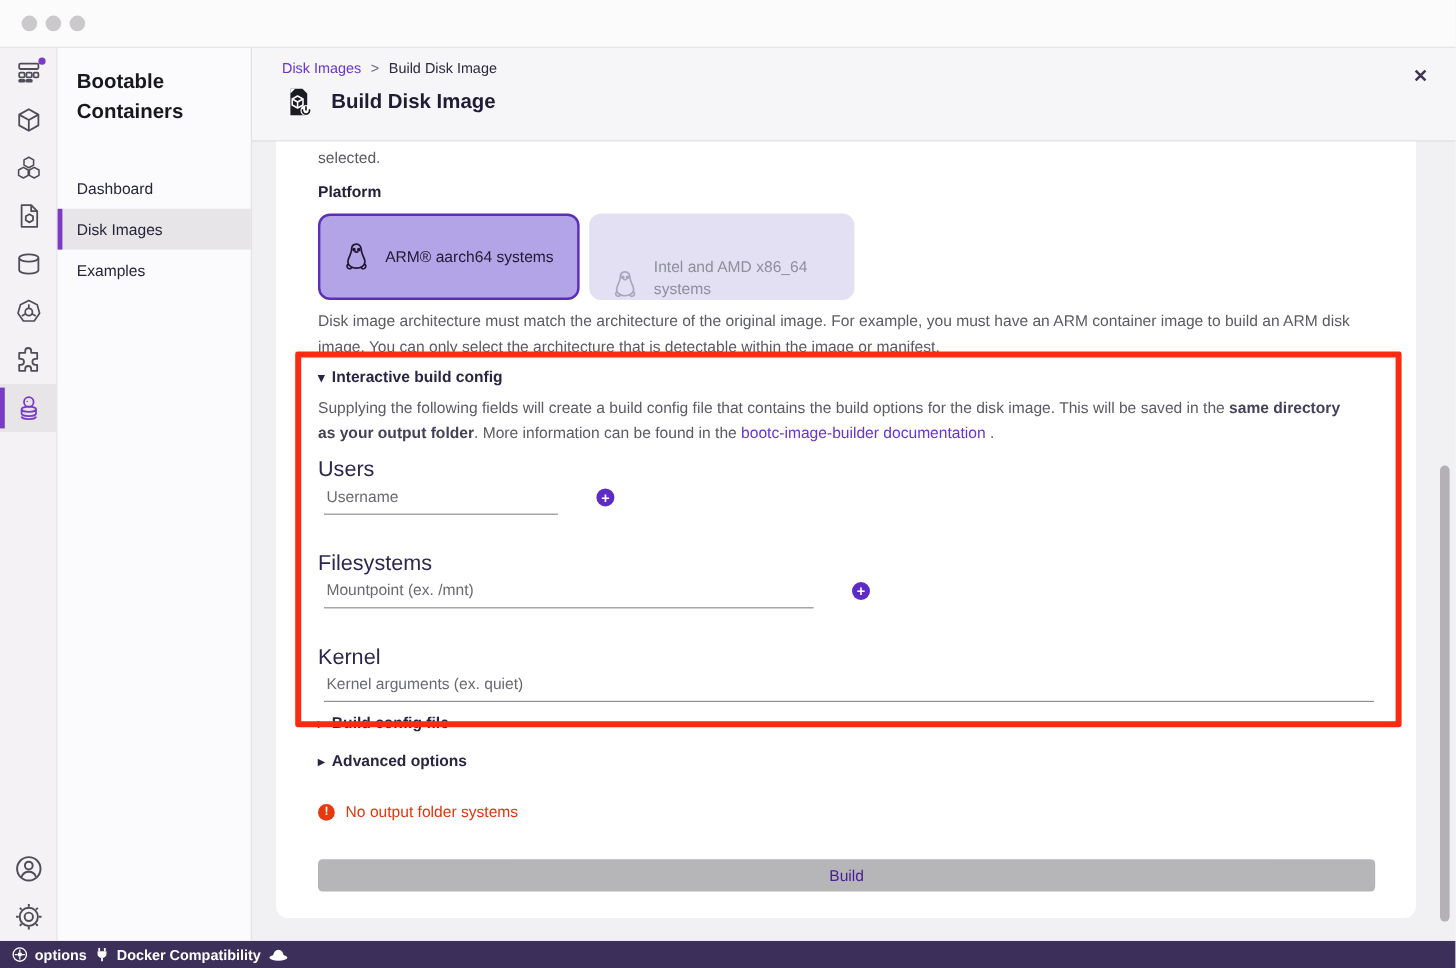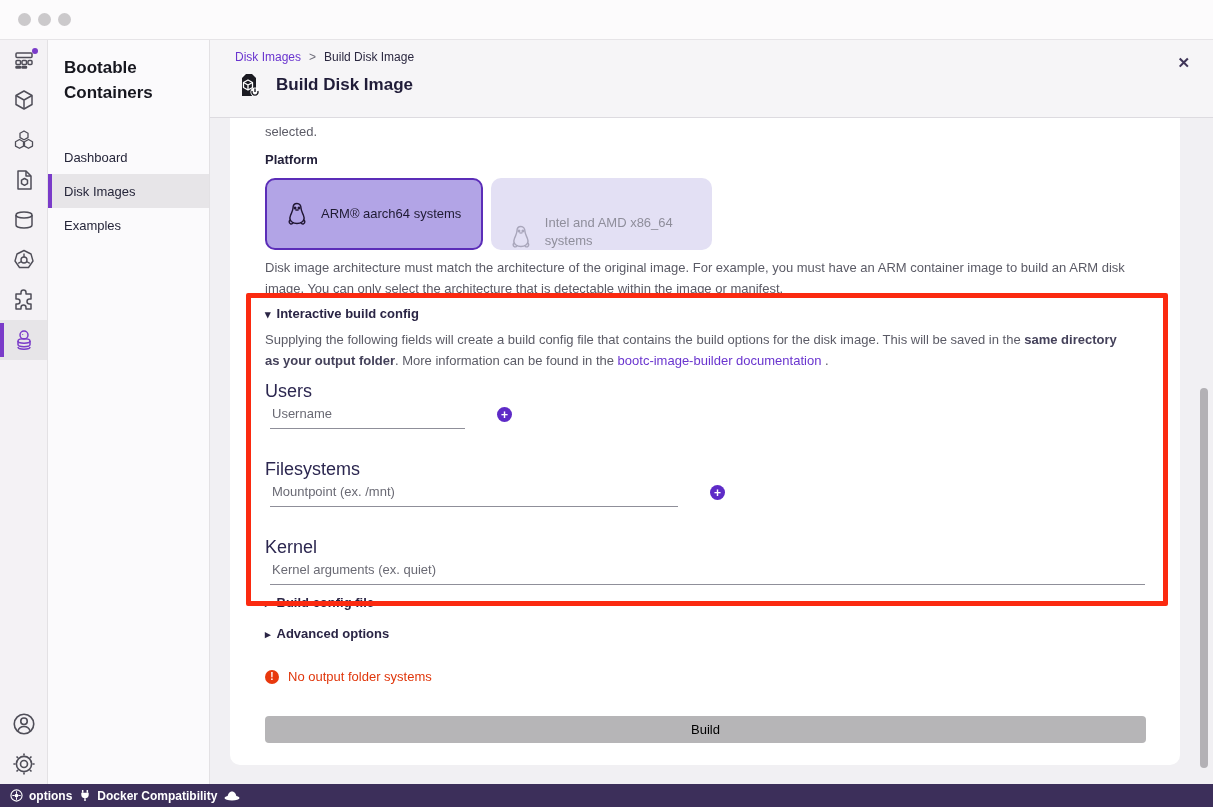--- a/index.html
+++ b/index.html
@@ -68,21 +68,21 @@
   .field-label { position:absolute; left:35px; font-size:18px; color:#2c2750; }
   .field-row { position:absolute; left:40px; display:flex; align-items:flex-start; }
   .u-field { border:none; border-bottom:1px solid #8f8f99; background:transparent; height:26px; font-size:13px; font-family:"Liberation Sans", sans-serif; color:#2c2750; padding:0 2px 4px 2px; outline:none; }
   .u-field::placeholder { color:#6a6a74; opacity:1; }
   .add-btn { width:15px; height:15px; border-radius:50%; background:#5e2bc7; color:#fff; font-size:12px; font-weight:bold; display:flex; align-items:center; justify-content:center; margin-left:14px; margin-top:4px; cursor:pointer; line-height:1; }
 
   .error-row { position:absolute; left:35px; top:551px; display:flex; align-items:center; gap:9px; }
   .error-icon { width:14px; height:14px; border-radius:50%; background:#e8380d; color:#fff; font-size:10px; font-weight:bold; display:flex; align-items:center; justify-content:center; }
   .error-text { font-size:13px; color:#e0360b; }
 
-  .build-btn { position:absolute; left:35px; top:598px; width:881px; height:27px; background:#b6b5b7; border:none; border-radius:4px; color:#000000; font-size:13px; font-family:"Liberation Sans", sans-serif; }
+  .build-btn { position:absolute; left:35px; top:598px; width:881px; height:27px; background:#b6b5b7; border:none; border-radius:4px; color:#4c1d95; font-size:13px; font-family:"Liberation Sans", sans-serif; }
 
   .scroll-thumb { position:absolute; right:5px; top:270px; width:8px; height:380px; background:#b3b1b5; border-radius:4px; }
 
   
   .statusbar { height:23px; background:#3c2f5a; display:flex; align-items:center; padding:0 10px; color:#fff; font-size:12px; font-weight:600; gap:7px; }
   .sb-item { display:flex; align-items:center; gap:6px; cursor:pointer; }
   .sb-right { margin-left:auto; display:flex; align-items:flex-start; gap:24px;margin-top:36px; }
   .sb-icon { display:flex; align-items:center; }
 </style>
 </head>

